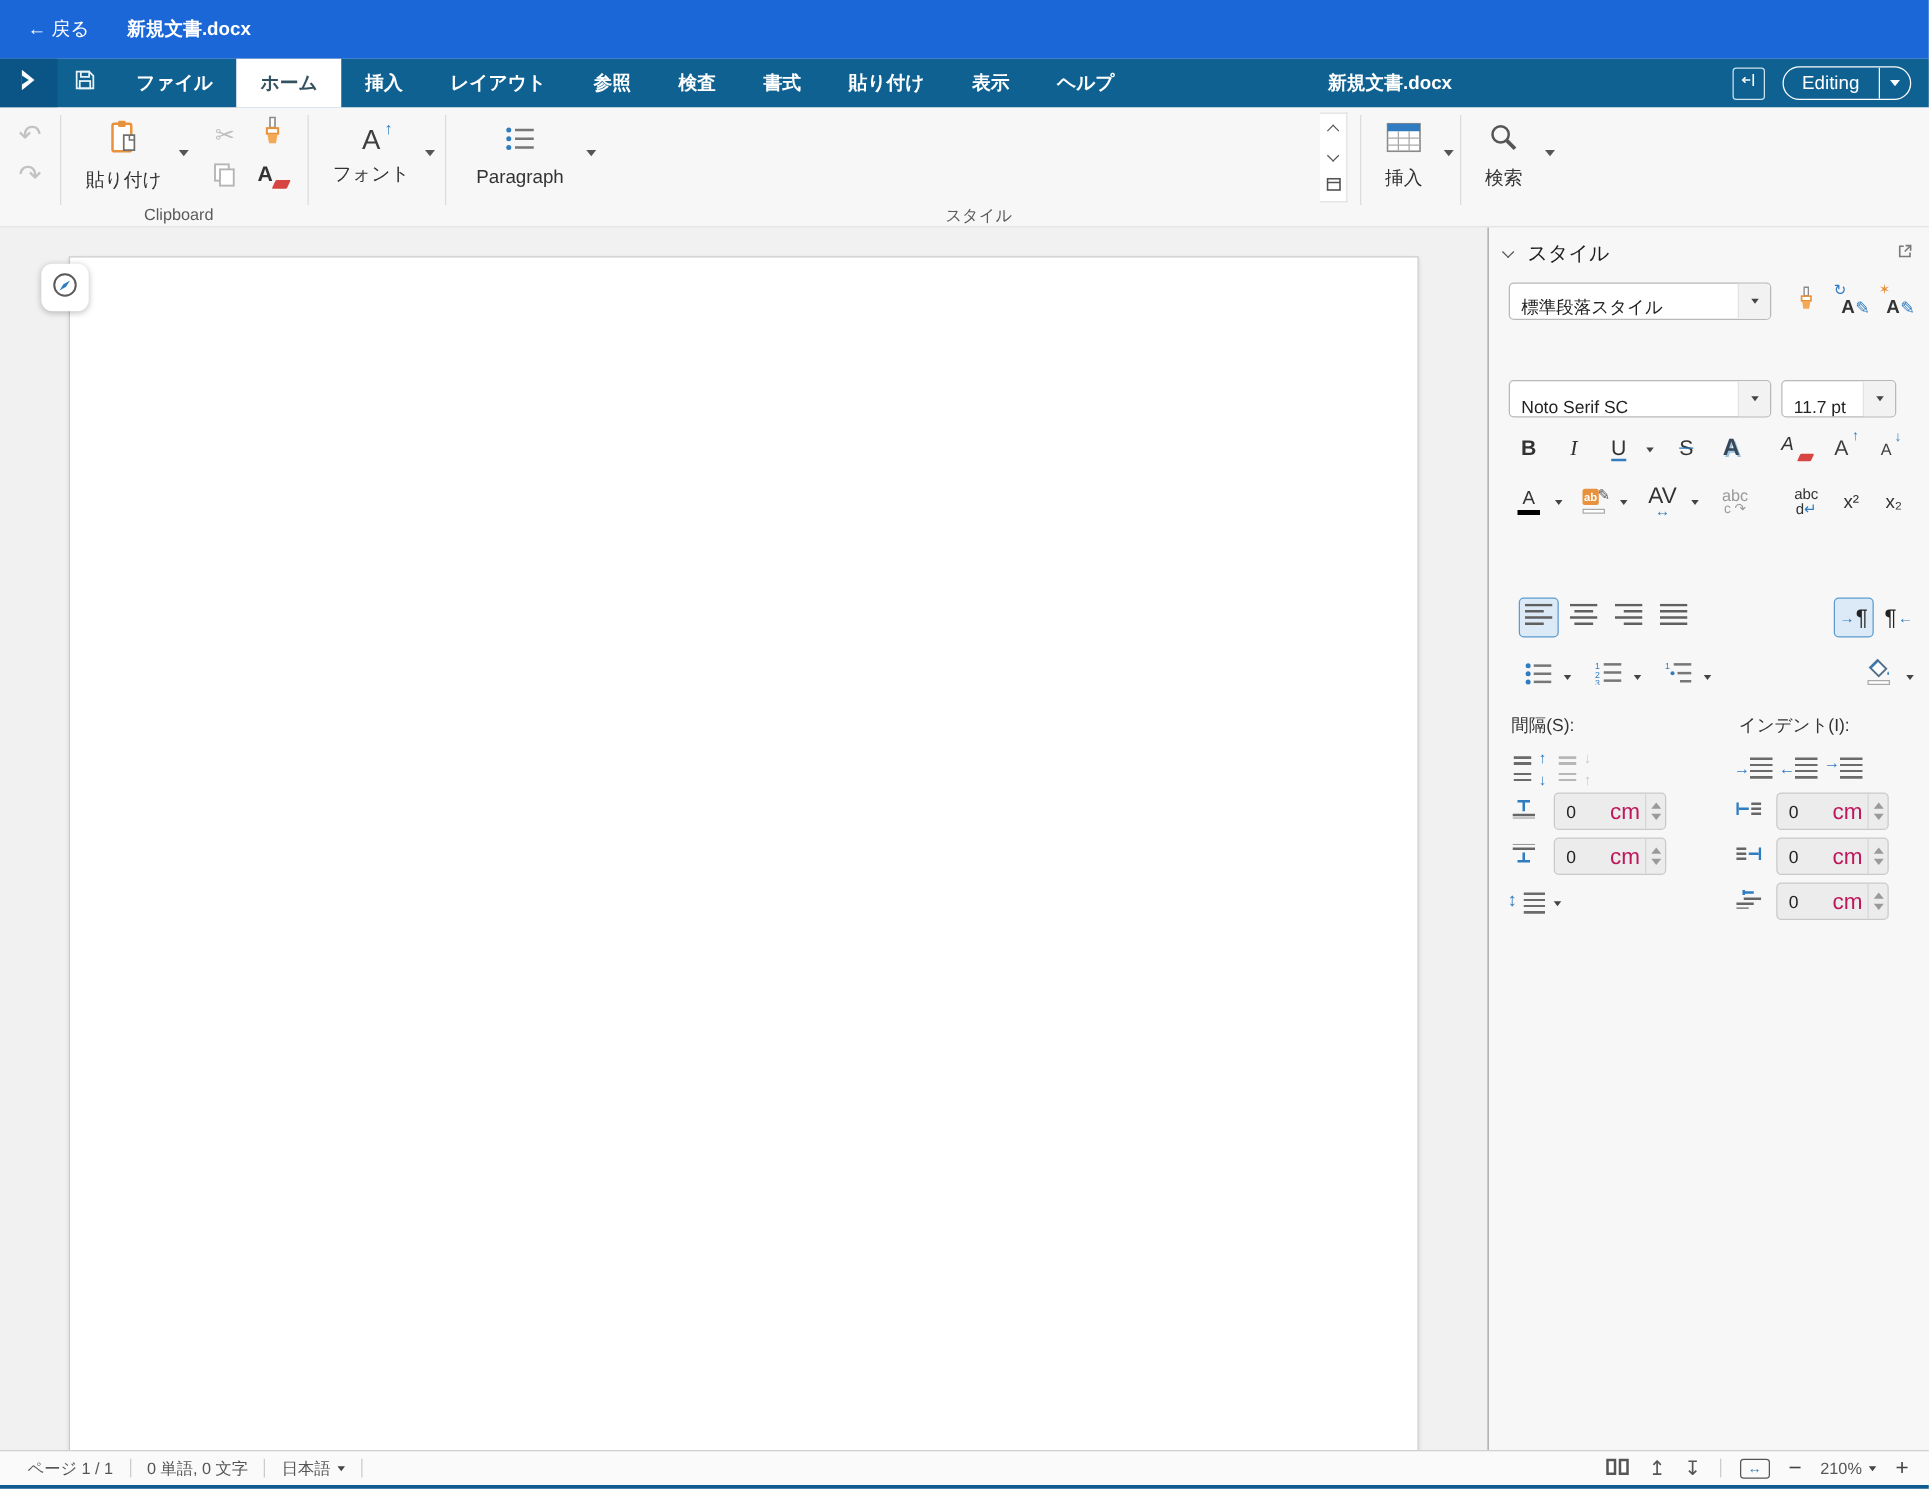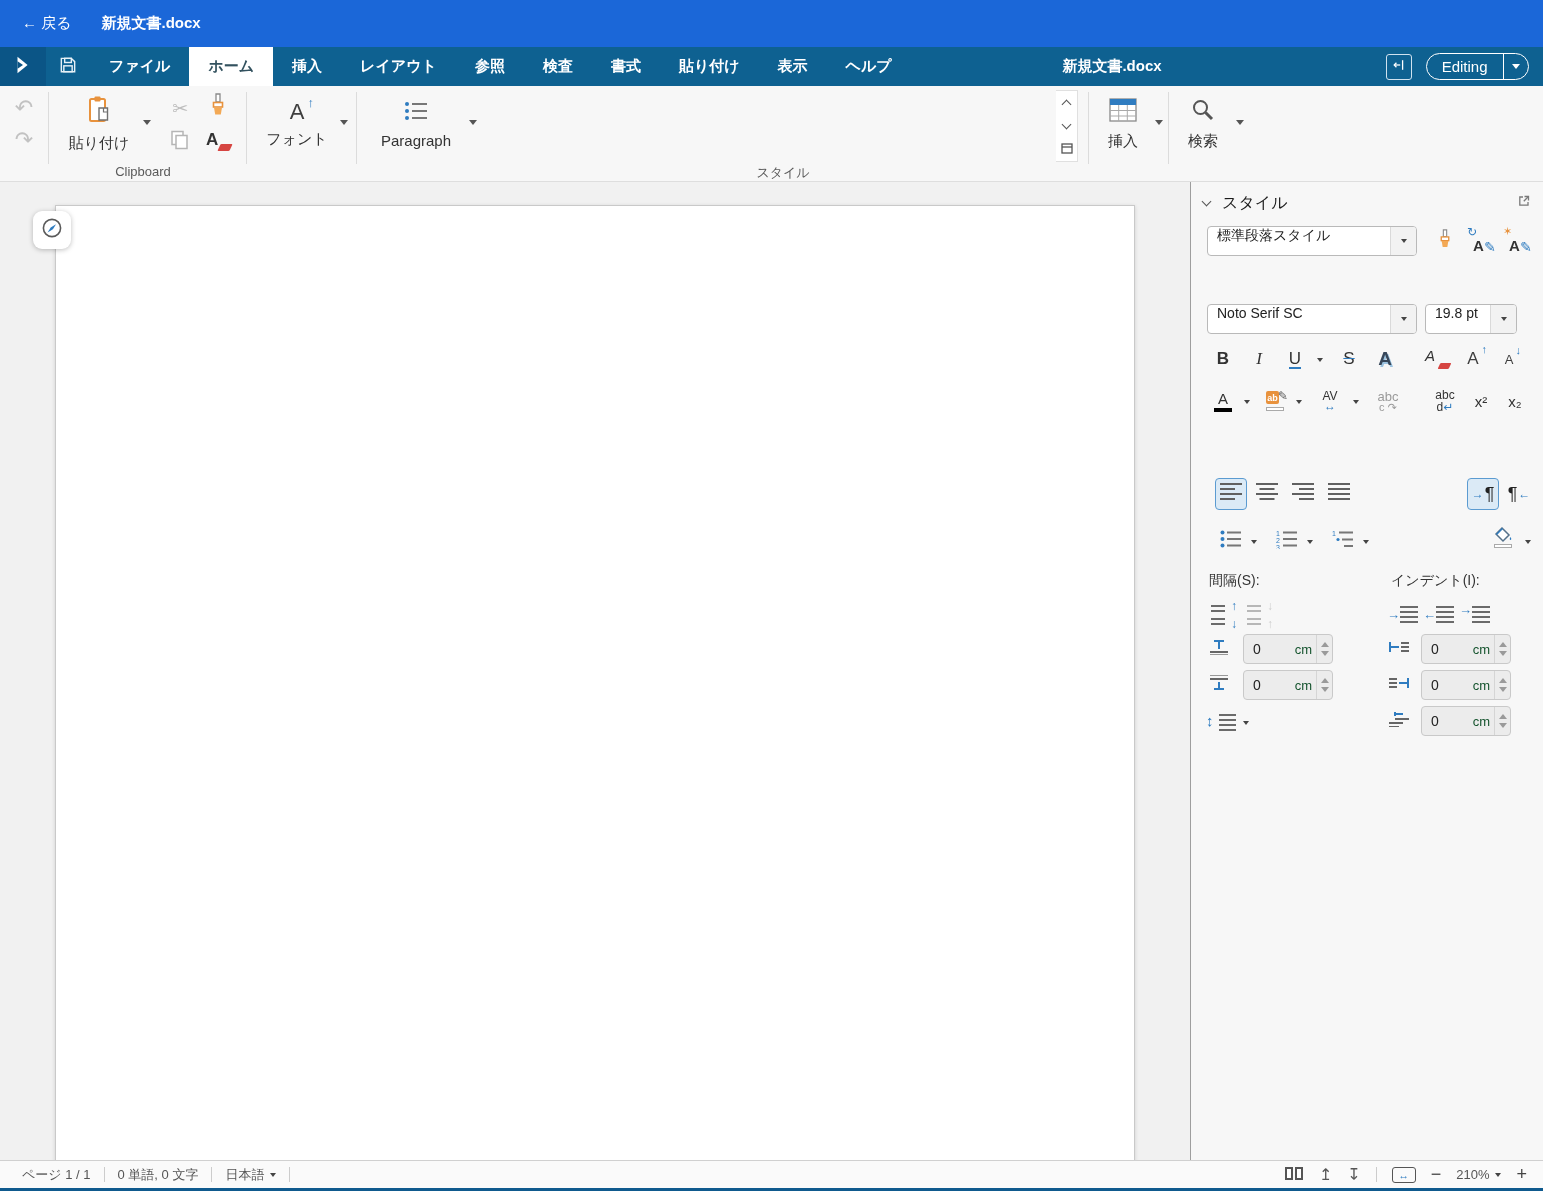--- a/index.html
+++ b/index.html
@@ -65,34 +65,34 @@
     background:#fff; border-radius:9px; box-shadow:0 1px 5px rgba(0,0,0,.25);
     display:flex; align-items:center; justify-content:center; cursor:pointer; }
 
   
   .sidebar { position:absolute; left:1190px; top:182px; width:353px; height:978px;
     background:#f7f7f7; border-left:1px solid #9e9e9e; }
   .sec-head { position:absolute; left:12px; width:328px; height:26px; display:flex; align-items:center; }
   .sec-head .t { font-size:16px; color:#1c1c1c; margin-left:12px; }
   .popup-ico { margin-left:auto; cursor:pointer; }
   .combo { position:absolute; height:30px; background:#fff; border:1px solid #b9b9b9;
-    border-radius:4px; display:flex; align-items:flex-start; cursor:pointer; }
+    border-radius:4px; display:flex; align-items:flex-end; cursor:pointer; }
   .combo .val { font-size:14px; color:#222; padding-left:9px; flex:1; white-space:nowrap; overflow:hidden; }
   .combo .dd { width:26px; height:100%; border-left:1px solid #d9d9d9; display:flex;
     align-items:center; justify-content:center; background:#f2f2f2; border-radius:0 3px 3px 0; }
   .ibtn { position:absolute; width:32px; height:30px; display:flex; align-items:center;
     justify-content:center; cursor:pointer; border-radius:4px; color:#333; }
   .ibtn.sel { background:#dbeaf6; border:1px solid #5b9bd1; }
   .mini-caret { width:0; height:0; border-left:3.5px solid transparent; border-right:3.5px solid transparent;
     border-top:4.5px solid #444; position:absolute; }
   .fld-label { position:absolute; font-size:14px; color:#333; }
   .spinner { position:absolute; width:90px; height:30px; background:#ececec; border:1px solid #c9c9c9;
     border-radius:4px; display:flex; align-items:center; }
   .spinner .v { font-size:14px; color:#222; padding-left:9px; flex:1; }
-  .spinner .u { font-size:13px; color:#14532d; margin-right:4px;margin-left:24px; }
+  .spinner .u { font-size:18px; color:#be185d; margin-right:4px;margin-left:24px; }
   .spin-arrows { width:16px; height:100%; display:flex; flex-direction:column;
     align-items:center; justify-content:center; gap:4px; border-left:1px solid #d5d5d5; }
   .tri-up { width:0; height:0; border-left:4px solid transparent; border-right:4px solid transparent;
     border-bottom:5px solid #9a9a9a; }
   .tri-dn { width:0; height:0; border-left:4px solid transparent; border-right:4px solid transparent;
     border-top:5px solid #9a9a9a; }
 
   
   .glyph { position:relative; display:inline-flex; align-items:center; justify-content:center; }
   .blue { color:#2f7cc0; }
@@ -344,21 +344,21 @@
     </span>
   </div>
 
   <div class="combo" style="left:16px;top:122px;width:210px;">
     <span class="val">Noto Serif SC</span>
     <span class="dd">
         <span class="mini-caret" style="position:static;"></span>
       </span>
   </div>
   <div class="combo" style="left:234px;top:122px;width:92px;">
-    <span class="val">19.8 pt</span>
+    <span class="val">11.7 pt</span>
     <span class="dd">
         <span class="mini-caret" style="position:static;"></span>
       </span>
   </div>
 
   <div class="ibtn" style="left:16px;top:162px;">
     <span style="font-size:17px;font-weight:700;color:#333;">B</span>
   </div>
   <div class="ibtn" style="left:52px;top:162px;">
     <span style="font-size:17px;font-style:italic;font-family:'Liberation Serif',serif;color:#333;">I</span>
@@ -404,21 +404,21 @@
       <span style="position:relative;width:18px;height:14px;">
         <span style="position:absolute;left:0;top:0;width:13px;height:13px;background:#e8923d;border-radius:2px;color:#fff;font-size:9px;font-weight:700;display:flex;align-items:center;justify-content:center;">ab</span>
         <span style="position:absolute;right:-4px;top:-2px;font-size:12px;color:#555;">✎</span>
       </span>
       <span style="width:18px;height:4px;background:#fff;border:1px solid #aaa;margin-top:2px;"></span>
     </span>
   </div>
   <span class="mini-caret" style="left:105px;top:218px;"></span>
   <div class="ibtn" style="left:120px;top:204px;width:38px;">
     <span class="glyph" style="flex-direction:column;">
-      <span style="font-size:12px;color:#333;line-height:1;letter-spacing:0;">AV</span>
+      <span style="font-size:18px;color:#333;line-height:1;letter-spacing:0;">AV</span>
       <span class="blue" style="font-size:12px;line-height:.8;">↔</span>
     </span>
   </div>
   <span class="mini-caret" style="left:162px;top:218px;"></span>
   <div class="ibtn" style="left:178px;top:204px;width:38px;">
     <span class="glyph" style="flex-direction:column;">
       <span class="gray" style="font-size:13px;line-height:1;">abc</span>
       <span class="gray" style="font-size:11px;line-height:.8;">c ↷</span>
     </span>
   </div>

